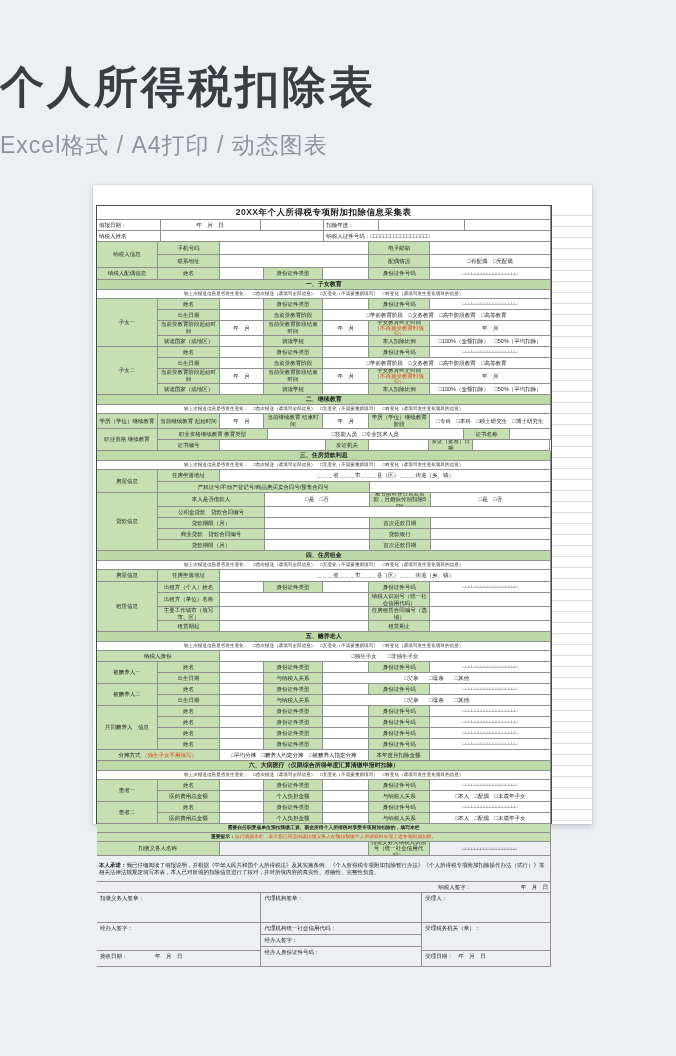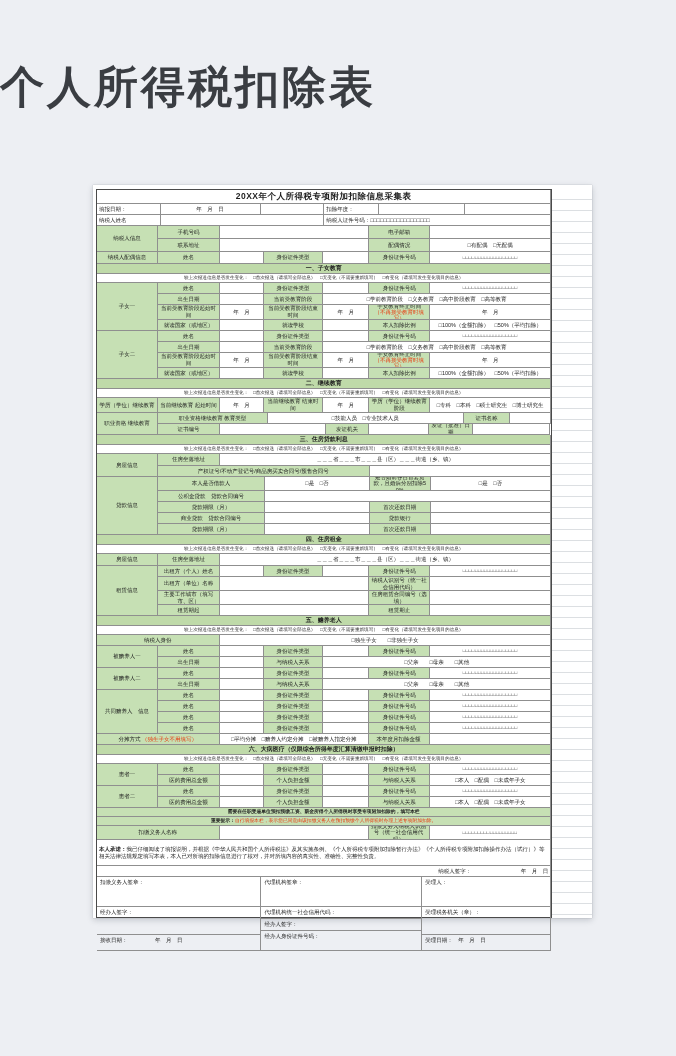--- a/index.html
+++ b/index.html
@@ -1,22 +1,22 @@
 <!DOCTYPE html>
 <html><head>
 <meta charset="utf-8">
 <style>
   html,body{margin:0;padding:0;}
   body{width:676px;height:1056px;background:#edeff3;font-family:"Liberation Sans","DejaVu Sans",sans-serif;position:relative;overflow:hidden;}
   .hero{position:absolute;top:58px;left:0;width:676px;text-align:left;}
   .hero-title{font-size:44px;font-weight:bold;color:#3a3d42;letter-spacing:3px;}
   .hero-sub{font-size:23px;color:#8e939c;margin-top:13px;letter-spacing:1px;}
-  .sheet{position:absolute;left:93px;top:185px;width:499px;height:733px;background:#ffffff;
+  .sheet{position:absolute;left:93px;top:185px;width:499px;height:639px;background:#ffffff;
          box-shadow:0 2px 6px rgba(40,50,70,.22), 0 0 1px rgba(0,0,0,.25);
-         box-sizing:border-box;padding:4px 0 0 3px;display:flex;}
+         box-sizing:border-box;padding:20px 0 0 3px;display:flex;}
   .tbl{width:92%;border:1px solid #4a4a4a;box-sizing:border-box;background:#fff;}
   .gutter{flex:1;background:repeating-linear-gradient(to bottom,transparent 0,transparent 10.2px,#dcdfe2 10.2px,#dcdfe2 11px);}
   .blk{display:flex;width:100%;border-bottom:0;}
   .blk-rows{flex:1;display:flex;flex-direction:column;min-width:0;}
   .row{display:flex;width:100%;box-sizing:border-box;}
   .cell{box-sizing:border-box;border-right:0.5px solid #8f8f8f;border-bottom:0.5px solid #8f8f8f;
         display:flex;align-items:center;justify-content:center;text-align:center;
         font-size:5.5px;line-height:1.2;color:#1d1d1d;padding:0 2px;overflow:hidden;
         word-break:break-all;min-width:0;}
   .cell:last-child{border-right:0.5px solid #8f8f8f;}
@@ -35,20 +35,21 @@
   .sig-col{display:flex;flex-direction:column;box-sizing:border-box;border-right:0.5px solid #8f8f8f;min-width:0;}
   .sig-cell{box-sizing:border-box;border-bottom:0.5px solid #8f8f8f;font-size:5.5px;color:#1d1d1d;
             padding:2px 3px;overflow:hidden;text-align:left;}
   .wrap2{line-height:1.15;}
 </style>
 </head>
 <body>
 
 <div class="hero">
   <div class="hero-title">个人所得税扣除表</div>
+  <div class="hero-sub">Excel格式 / A4打印 / 动态图表</div>
 </div>
 
 <div class="sheet">
   <div class="tbl" id="form-table">
       <div class="blk">
         <div class="blk-rows">
           <div class="row" style="height: 14px;">
             <div class="cell ft" style="width: 100%; flex: 0 0 auto;">20XX年个人所得税专项附加扣除信息采集表</div>
           </div>
         </div>

